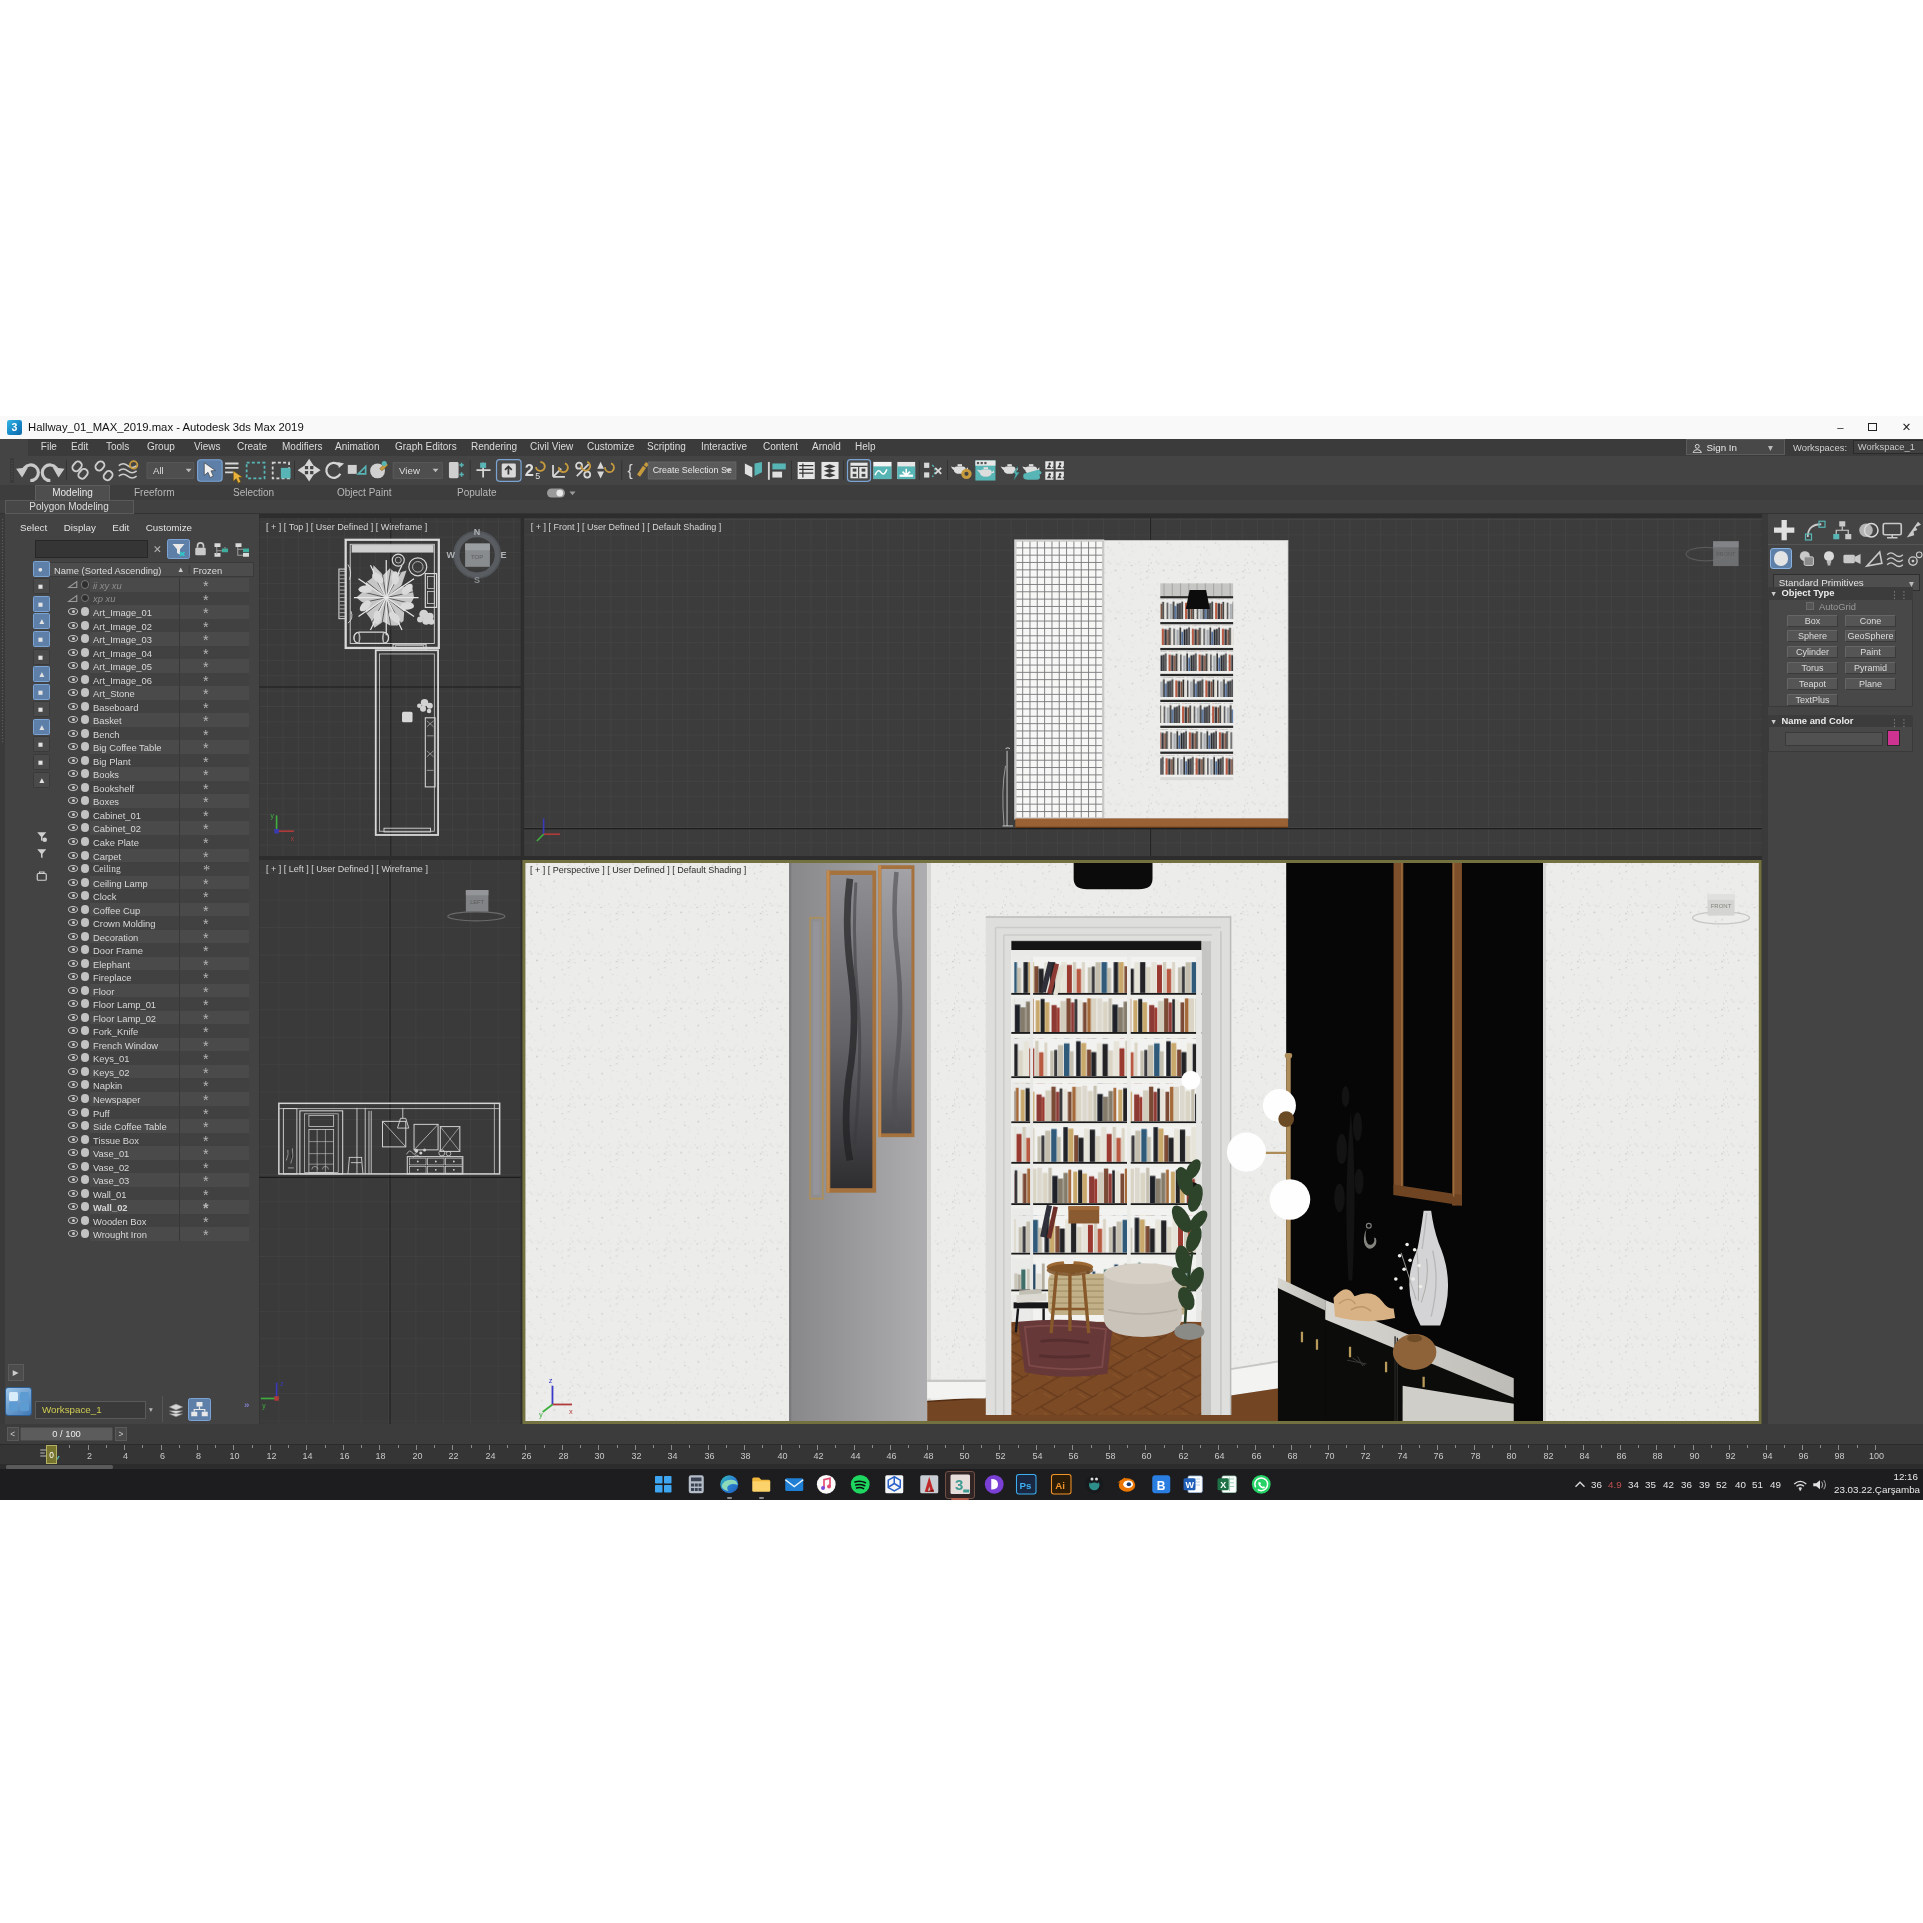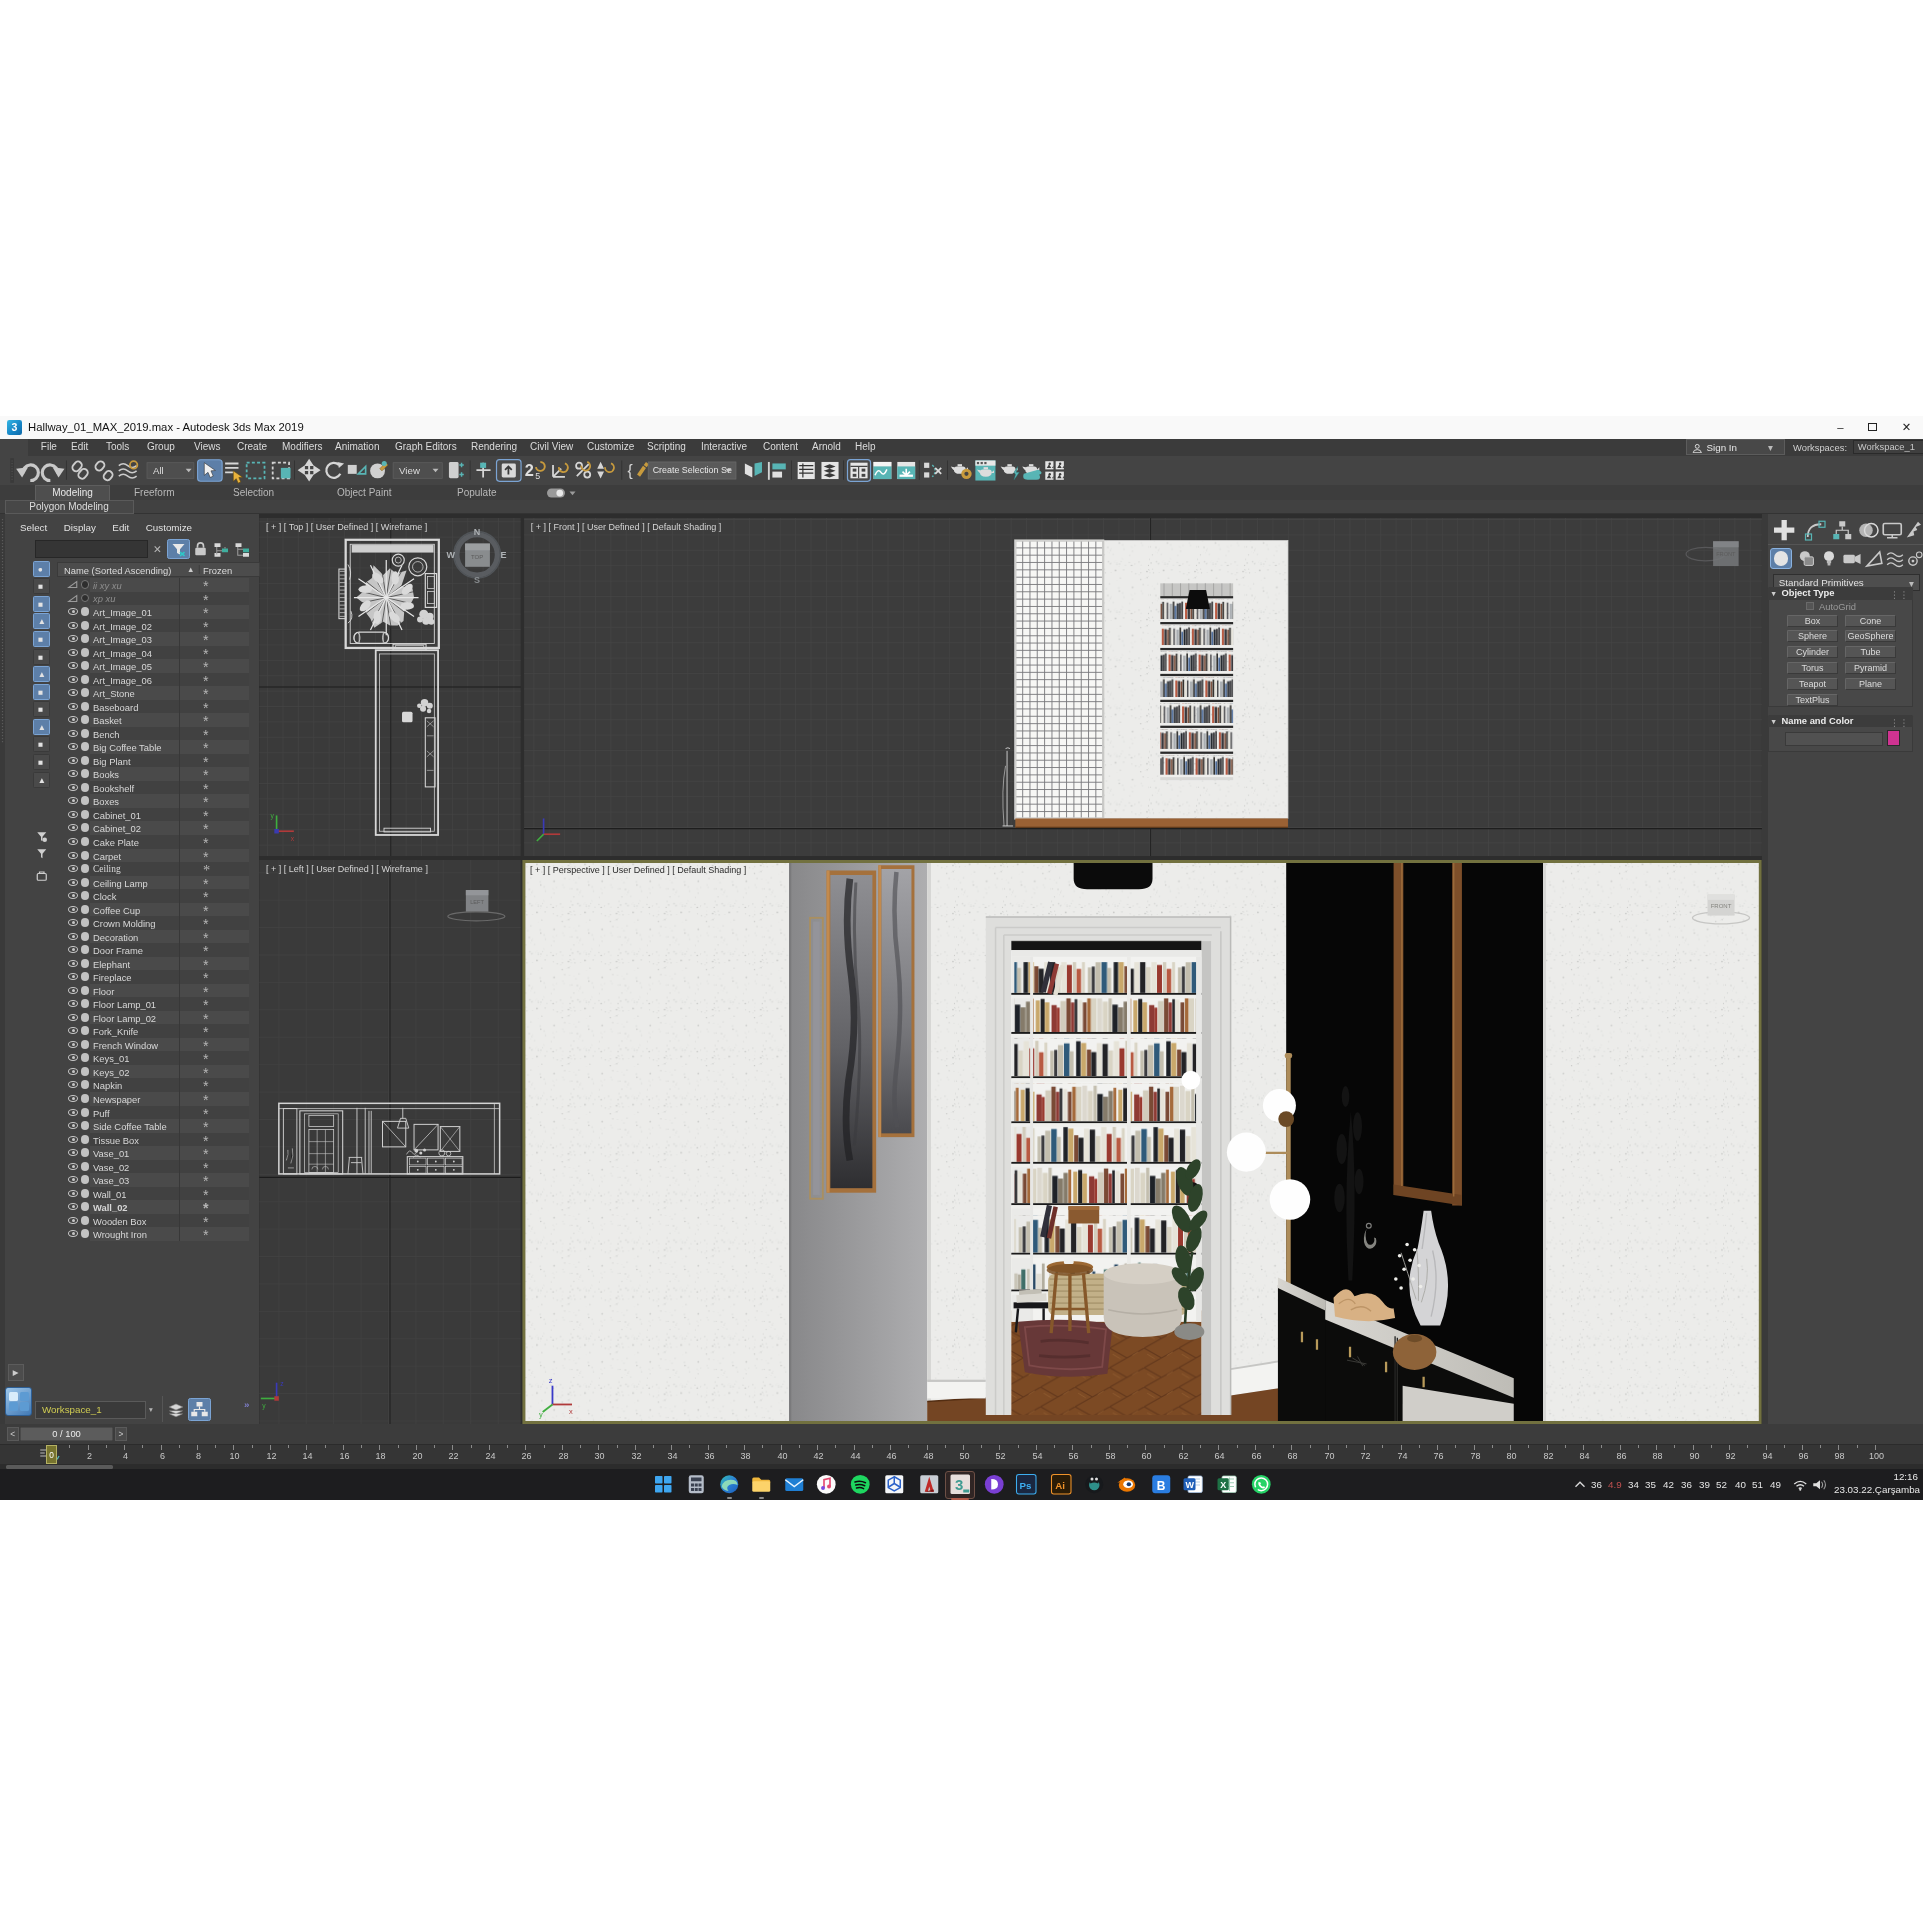--- a/index.html
+++ b/index.html
@@ -303,21 +303,21 @@
           <rect x="12" y="10" width="8" height="5" fill="#3fae9e"></rect>
           <rect x="2" y="16" width="8" height="5" fill="#d9d9d9"></rect>
         <path d="M5 8 v10 M5 13 h7 M16 8 v2" stroke="#9a9a9a" stroke-width="1.4" fill="none"></path>
       </svg>
       <svg width="16.5" height="16.5" style="position:absolute;left:234px;top:27px" viewBox="0 0 22 22">
         <rect x="2" y="3" width="8" height="5" fill="#d9d9d9"></rect>
           <rect x="12" y="10" width="8" height="5" fill="#3fae9e"></rect>
           <rect x="12" y="16" width="8" height="5" fill="#d9d9d9"></rect>
         <path d="M5 8 v3 M5 11 h7 M5 11 v8 h7" stroke="#9a9a9a" stroke-width="1.4" fill="none"></path>
       </svg>
-      <div style="position:absolute;left:57px;top:48px;width:207px;height:15px;background:#4c4c4c;border:0.8px solid #3a3a3a;color:#dcdcdc;font-size:9.4px;">
+      <div style="position:absolute;left:47px;top:48px;width:207px;height:15px;background:#4c4c4c;border:0.8px solid #3a3a3a;color:#dcdcdc;font-size:9.4px;">
         <span style="position:absolute;left:6px;top:1.5px;">Name (Sorted Ascending)</span>
         <span style="position:absolute;left:129px;top:2.3px;font-size:7.5px;color:#ccc;">▲</span>
         <span style="position:absolute;left:140px;top:0px;color:#3a3a3a;">|</span>
         <span style="position:absolute;left:145px;top:1.5px;">Frozen</span>
       </div>
       <div id="explist" style="position:absolute;left:0;top:64px;">
 <div class="row rowstripe-a" style="top:0px;">
             <span class="stripe"></span>
             <span class="vdiv"></span>
 <svg width="12" height="9" style="position:absolute;left:4.5px;top:2.3px" viewBox="0 0 16 12">
@@ -1445,21 +1445,21 @@
       <div style="position:absolute;left:10.5px;top:60px;width:147px;height:16.5px;background:#4e4e4e;border:0.8px solid #2f2f2f;color:#e0e0e0;font-size:9.8px;line-height:15px;padding-left:5.3px;">Standard Primitives<span style="position:absolute;right:4.5px;top:0.8px;color:#bbb;">▾</span></div>
       <div class="rollhead" style="top:73px;"><span style="position:absolute;left:3.8px;top:0.8px;font-size:7.5px;color:#ccc;">▾</span>Object Type<span style="position:absolute;right:4.5px;top:1.5px;color:#8a8a8a;font-weight:normal;">⋮⋮</span></div>
       <div style="position:absolute;left:6px;top:86px;width:145px;height:107px;background:#484848;border:0.8px solid #3a3a3a;border-top:none;"></div>
       <div style="position:absolute;left:44px;top:88px;width:8.3px;height:8.3px;background:#555;border:0.8px solid #6a6a6a;"></div>
       <div style="position:absolute;left:57px;top:87px;color:#9a9a9a;font-size:9.4px;">AutoGrid</div>
       <div class="cbtn" style="left:25px;top:101px;">Box</div>
         <div class="cbtn" style="left:83px;top:101px;">Cone</div>
       <div class="cbtn" style="left:25px;top:116px;">Sphere</div>
         <div class="cbtn" style="left:83px;top:116px;">GeoSphere</div>
       <div class="cbtn" style="left:25px;top:132px;">Cylinder</div>
-        <div class="cbtn" style="left:83px;top:132px;">Tube</div>
+        <div class="cbtn" style="left:83px;top:132px;">Paint</div>
       <div class="cbtn" style="left:25px;top:148px;">Torus</div>
         <div class="cbtn" style="left:83px;top:148px;">Pyramid</div>
       <div class="cbtn" style="left:25px;top:164px;">Teapot</div>
         <div class="cbtn" style="left:83px;top:164px;">Plane</div>
       <div class="cbtn" style="left:25px;top:180px;">TextPlus</div>
       <div class="rollhead" style="top:201px;"><span style="position:absolute;left:3.8px;top:0.8px;font-size:7.5px;color:#ccc;">▾</span>Name and Color<span style="position:absolute;right:4.5px;top:1.5px;color:#8a8a8a;font-weight:normal;">⋮⋮</span></div>
       <div style="position:absolute;left:6px;top:213px;width:145px;height:25px;background:#484848;border:0.8px solid #3a3a3a;border-top:none;"></div>
       <div style="position:absolute;left:22.5px;top:218px;width:98px;height:13.5px;background:#515151;border:0.8px solid #3a3a3a;"></div>
       <div style="position:absolute;left:125px;top:216px;width:12.8px;height:16px;background:#cf3391;border:0.8px solid #2a2a2a;"></div>
     </div>

